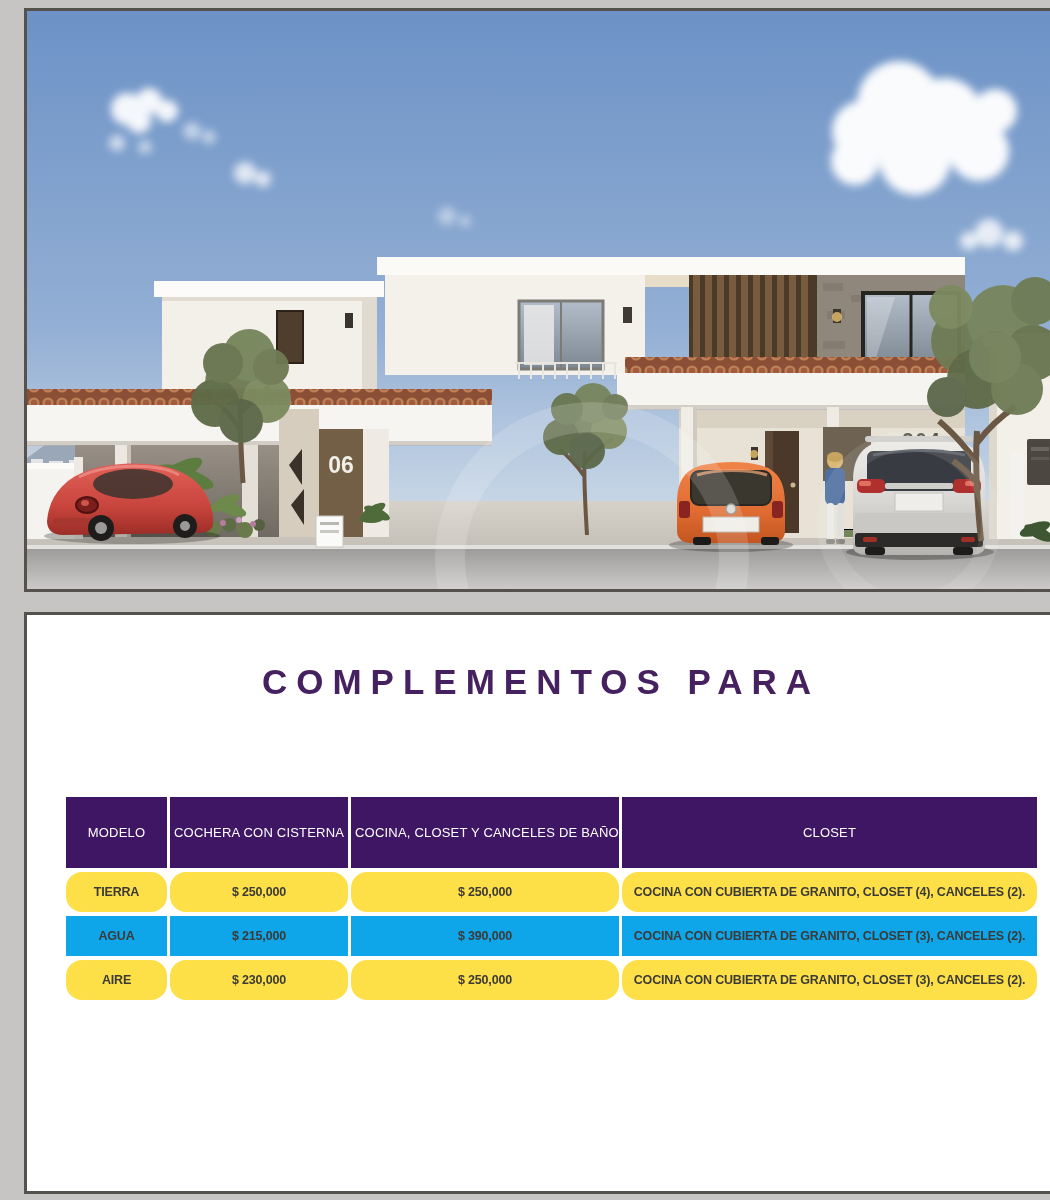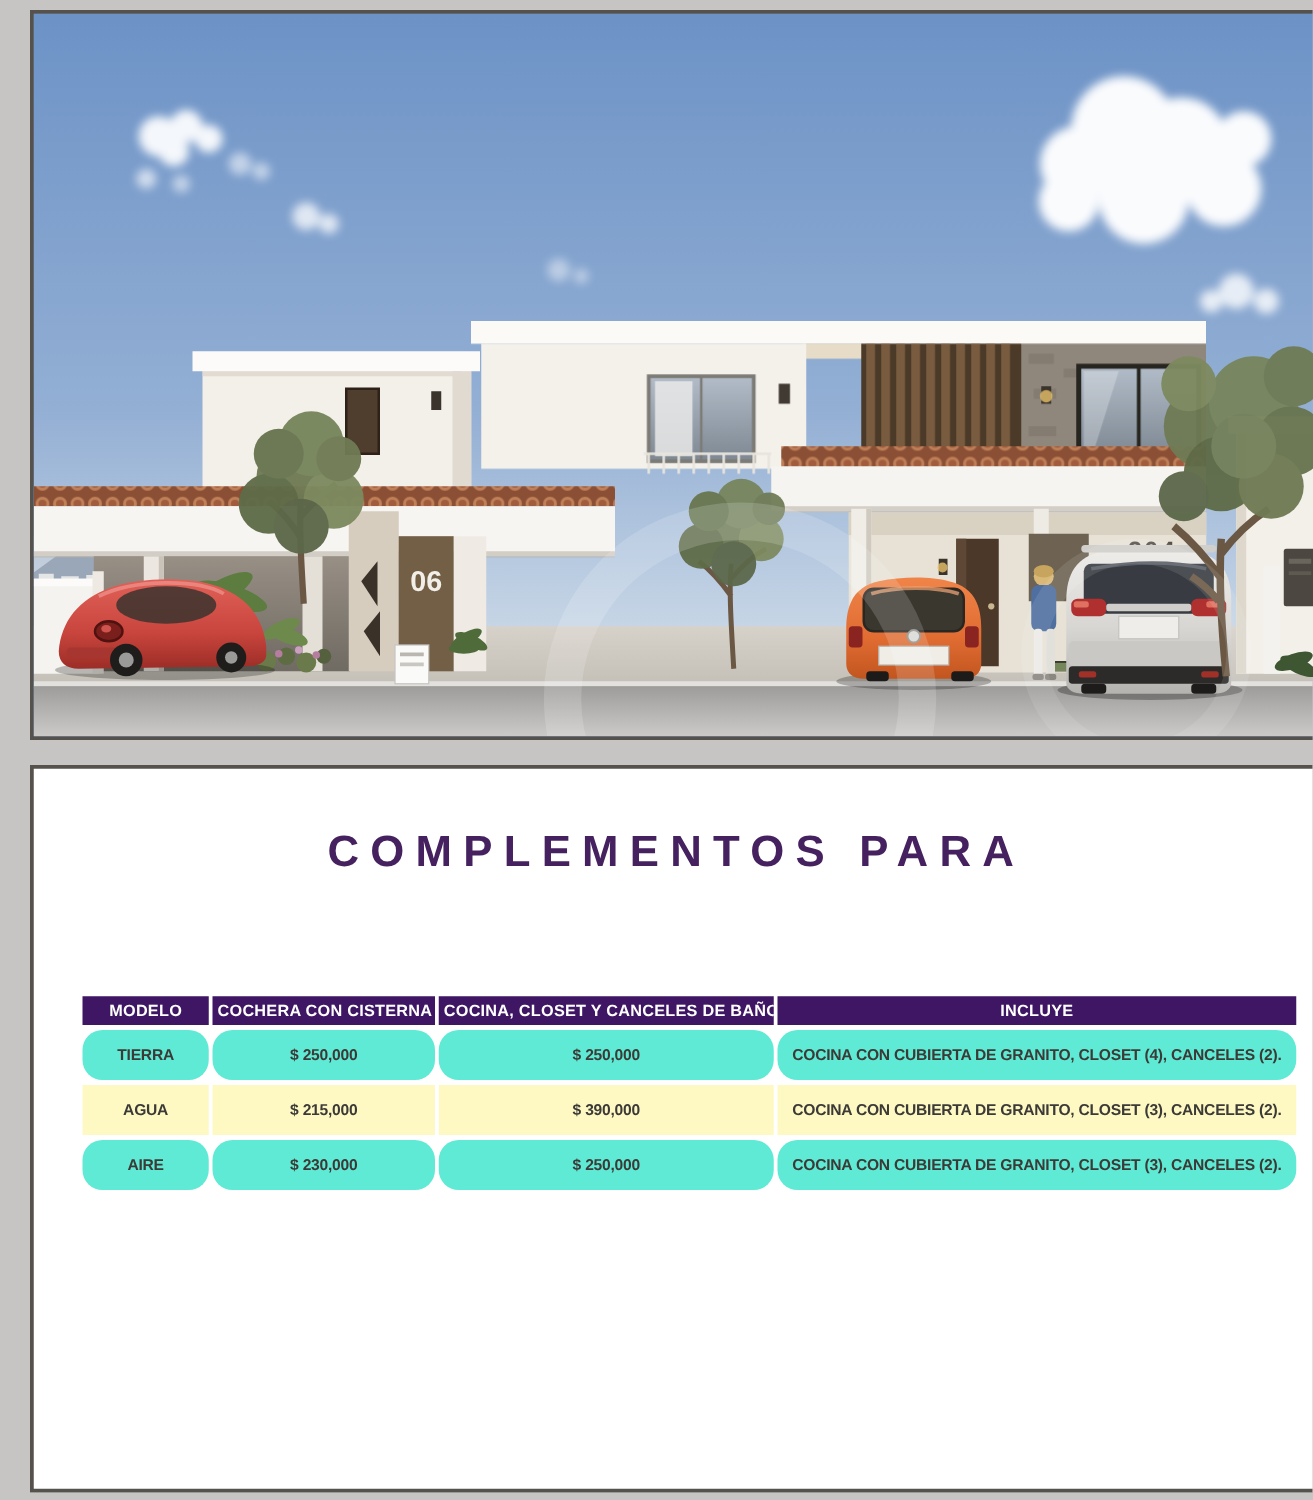--- a/index.html
+++ b/index.html
@@ -34,39 +34,39 @@
     border-spacing:3px 4px;
     table-layout:fixed;
     width:962px;
     margin:86px 0 0 36px;
     background:#ffffff;
   }
   table.pricing th{
     background:#3f1664;
     color:#ffffff;
     font-size:13px;
-    font-weight:bold;
-    padding:4px 4px;
+    font-weight:normal;
+    padding:28px 4px;
     text-align:center;
     letter-spacing:0.2px;
     white-space:nowrap;
     overflow:hidden;
   }
   table.pricing td{
     color:#3c3a37;
     font-size:12.5px;
     font-weight:bold;
     padding:13px 4px;
     text-align:center;
     letter-spacing:-0.2px;
     white-space:nowrap;
     overflow:hidden;
   }
-  tr.row-a td{background:#5eead4;border-radius:16px;}
-  tr.row-b td{background:#fef9c3;}
+  tr.row-a td{background:#fde047;border-radius:16px;}
+  tr.row-b td{background:#0ea5e9;}
   col.c1{width:101px;} col.c2{width:178px;} col.c3{width:268px;} col.c4{width:415px;}
 </style>
 </head>
 <body>
 
 <div class="panel photo-panel">
 <svg viewBox="0 0 1028 578" preserveAspectRatio="none">
   <defs>
     <linearGradient id="sky" x1="0" y1="0" x2="0" y2="1">
       <stop offset="0" stop-color="#6c92c6"></stop>
@@ -452,21 +452,21 @@
         <col class="c1">
         <col class="c2">
         <col class="c3">
         <col class="c4">
       </colgroup>
     <thead>
       <tr>
         <th>MODELO</th>
         <th>COCHERA CON CISTERNA</th>
         <th>COCINA, CLOSET Y CANCELES DE BAÑO</th>
-        <th>INCLUYE</th>
+        <th>CLOSET</th>
       </tr>
     </thead>
     <tbody>
       <tr class="row-a">
         <td>TIERRA</td>
         <td>$ 250,000</td>
         <td>$ 250,000</td>
         <td>COCINA CON CUBIERTA DE GRANITO, CLOSET (4), CANCELES (2).</td>
       </tr>
       <tr class="row-b">

